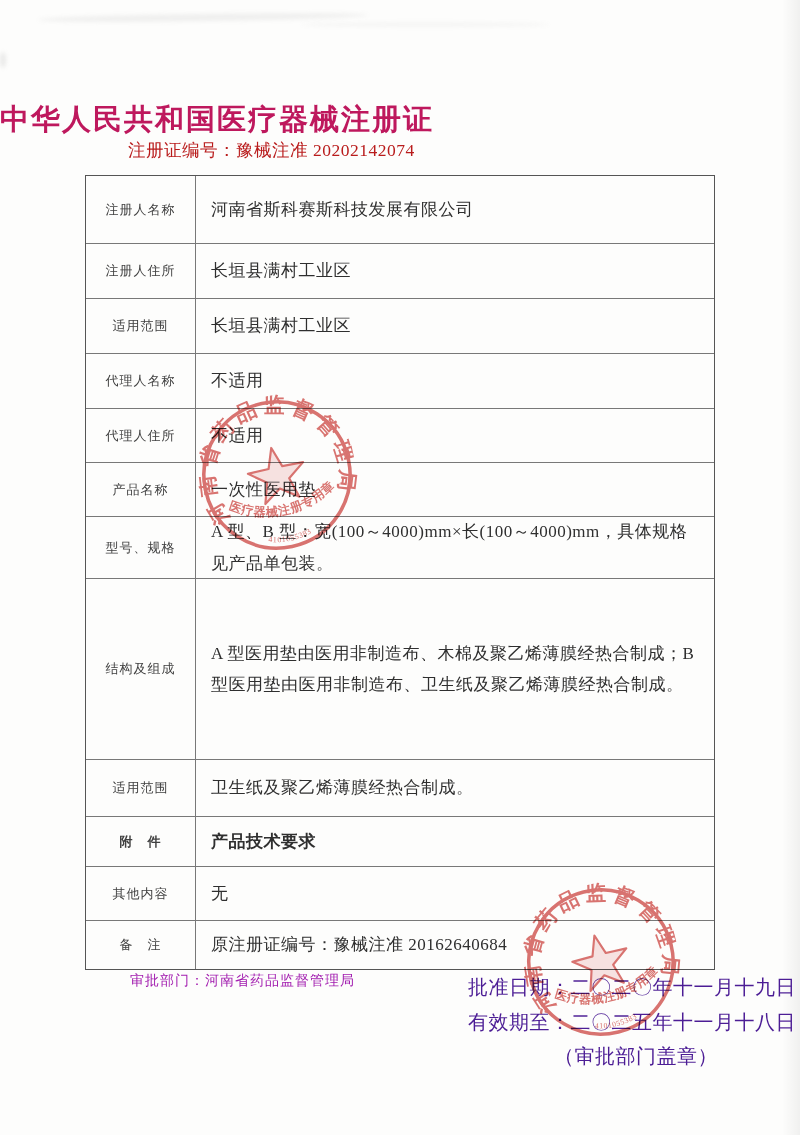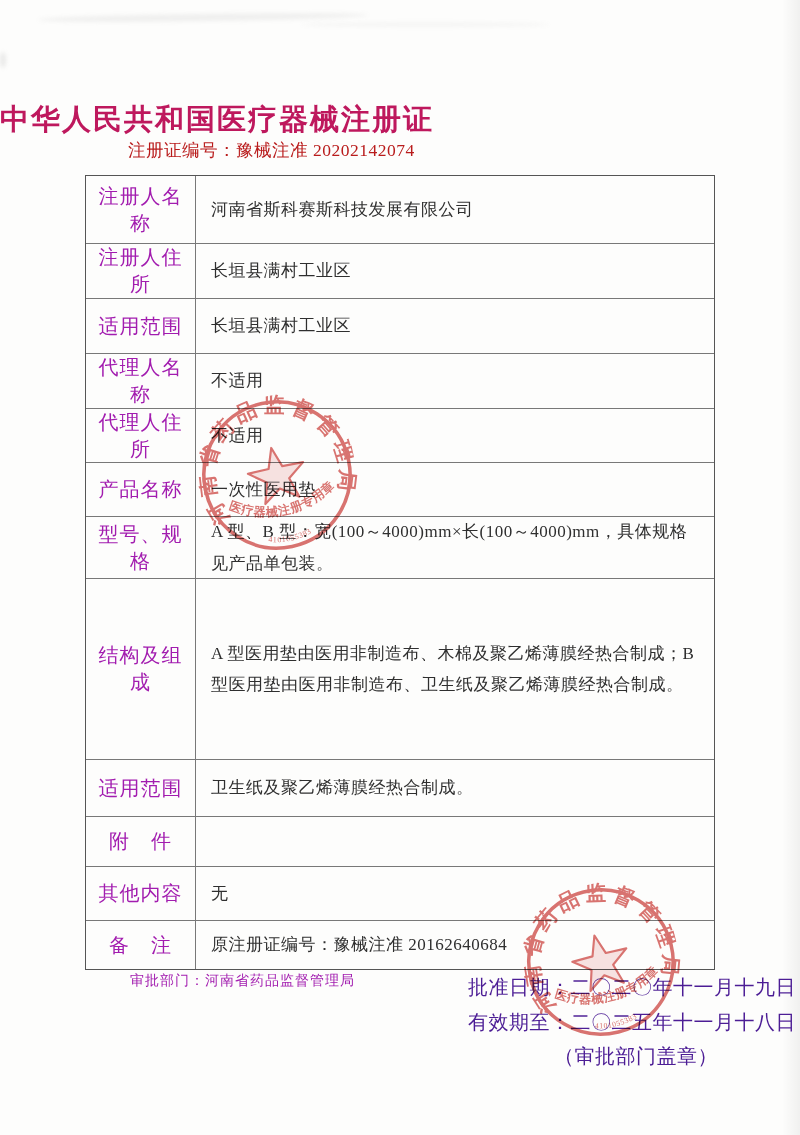--- a/index.html
+++ b/index.html
@@ -30,30 +30,30 @@
 
   .cert-table{
     position:absolute;left:85px;top:175px;width:630px;
     border:1.4px solid #555;box-sizing:border-box;
   }
   .trow{display:flex;box-sizing:border-box;border-top:1px solid #787878;}
   .trow:first-child{border-top:none;}
   .tlabel{
     width:110px;flex:0 0 110px;box-sizing:border-box;border-right:1px solid #787878;
     display:flex;align-items:center;justify-content:center;text-align:center;
-    font-size:20px;letter-spacing:1px;color:#a21caf;padding:2px 4px;
+    font-size:13px;letter-spacing:1px;color:#404040;padding:2px 4px;
   }
   .tvalue{
     flex:1;box-sizing:border-box;display:flex;align-items:center;
     font-size:17px;color:#2f2f2f;padding:4px 10px 4px 15px;line-height:1.85;
     letter-spacing:.5px;
   }
   .h67{height:67px;} .h55{height:55px;} .h54{height:54px;}
   .h62{height:62px;} .h181{height:181px;} .h57{height:57px;}
-  .h50{height:50px;} .h49{height:49px;}
+  .h50{height:50px;font-weight:bold;} .h49{height:49px;}
 
   .footer-left{
     position:absolute;left:130px;top:972px;font-size:14px;color:#a21caf;letter-spacing:1px;
   }
   .footer-right{
     position:absolute;left:468px;top:970px;font-size:20px;color:#4c1d95;
     line-height:1.75;letter-spacing:.5px;
   }
   .footer-right .seal-note{padding-left:86px;font-family:Liberation Mono, monospace;}
 
@@ -113,20 +113,21 @@
     <div class="trow h181">
       <div class="tlabel">结构及组成</div>
       <div class="tvalue">A 型医用垫由医用非制造布、木棉及聚乙烯薄膜经热合制成；B 型医用垫由医用非制造布、卫生纸及聚乙烯薄膜经热合制成。</div>
     </div>
     <div class="trow h57">
       <div class="tlabel">适用范围</div>
       <div class="tvalue">卫生纸及聚乙烯薄膜经热合制成。</div>
     </div>
     <div class="trow h50">
       <div class="tlabel">附　件</div>
+      <div class="tvalue">产品技术要求</div>
     </div>
     <div class="trow h54">
       <div class="tlabel">其他内容</div>
       <div class="tvalue">无</div>
     </div>
     <div class="trow h49">
       <div class="tlabel">备　注</div>
       <div class="tvalue">原注册证编号：豫械注准 20162640684</div>
     </div>
   </div>

